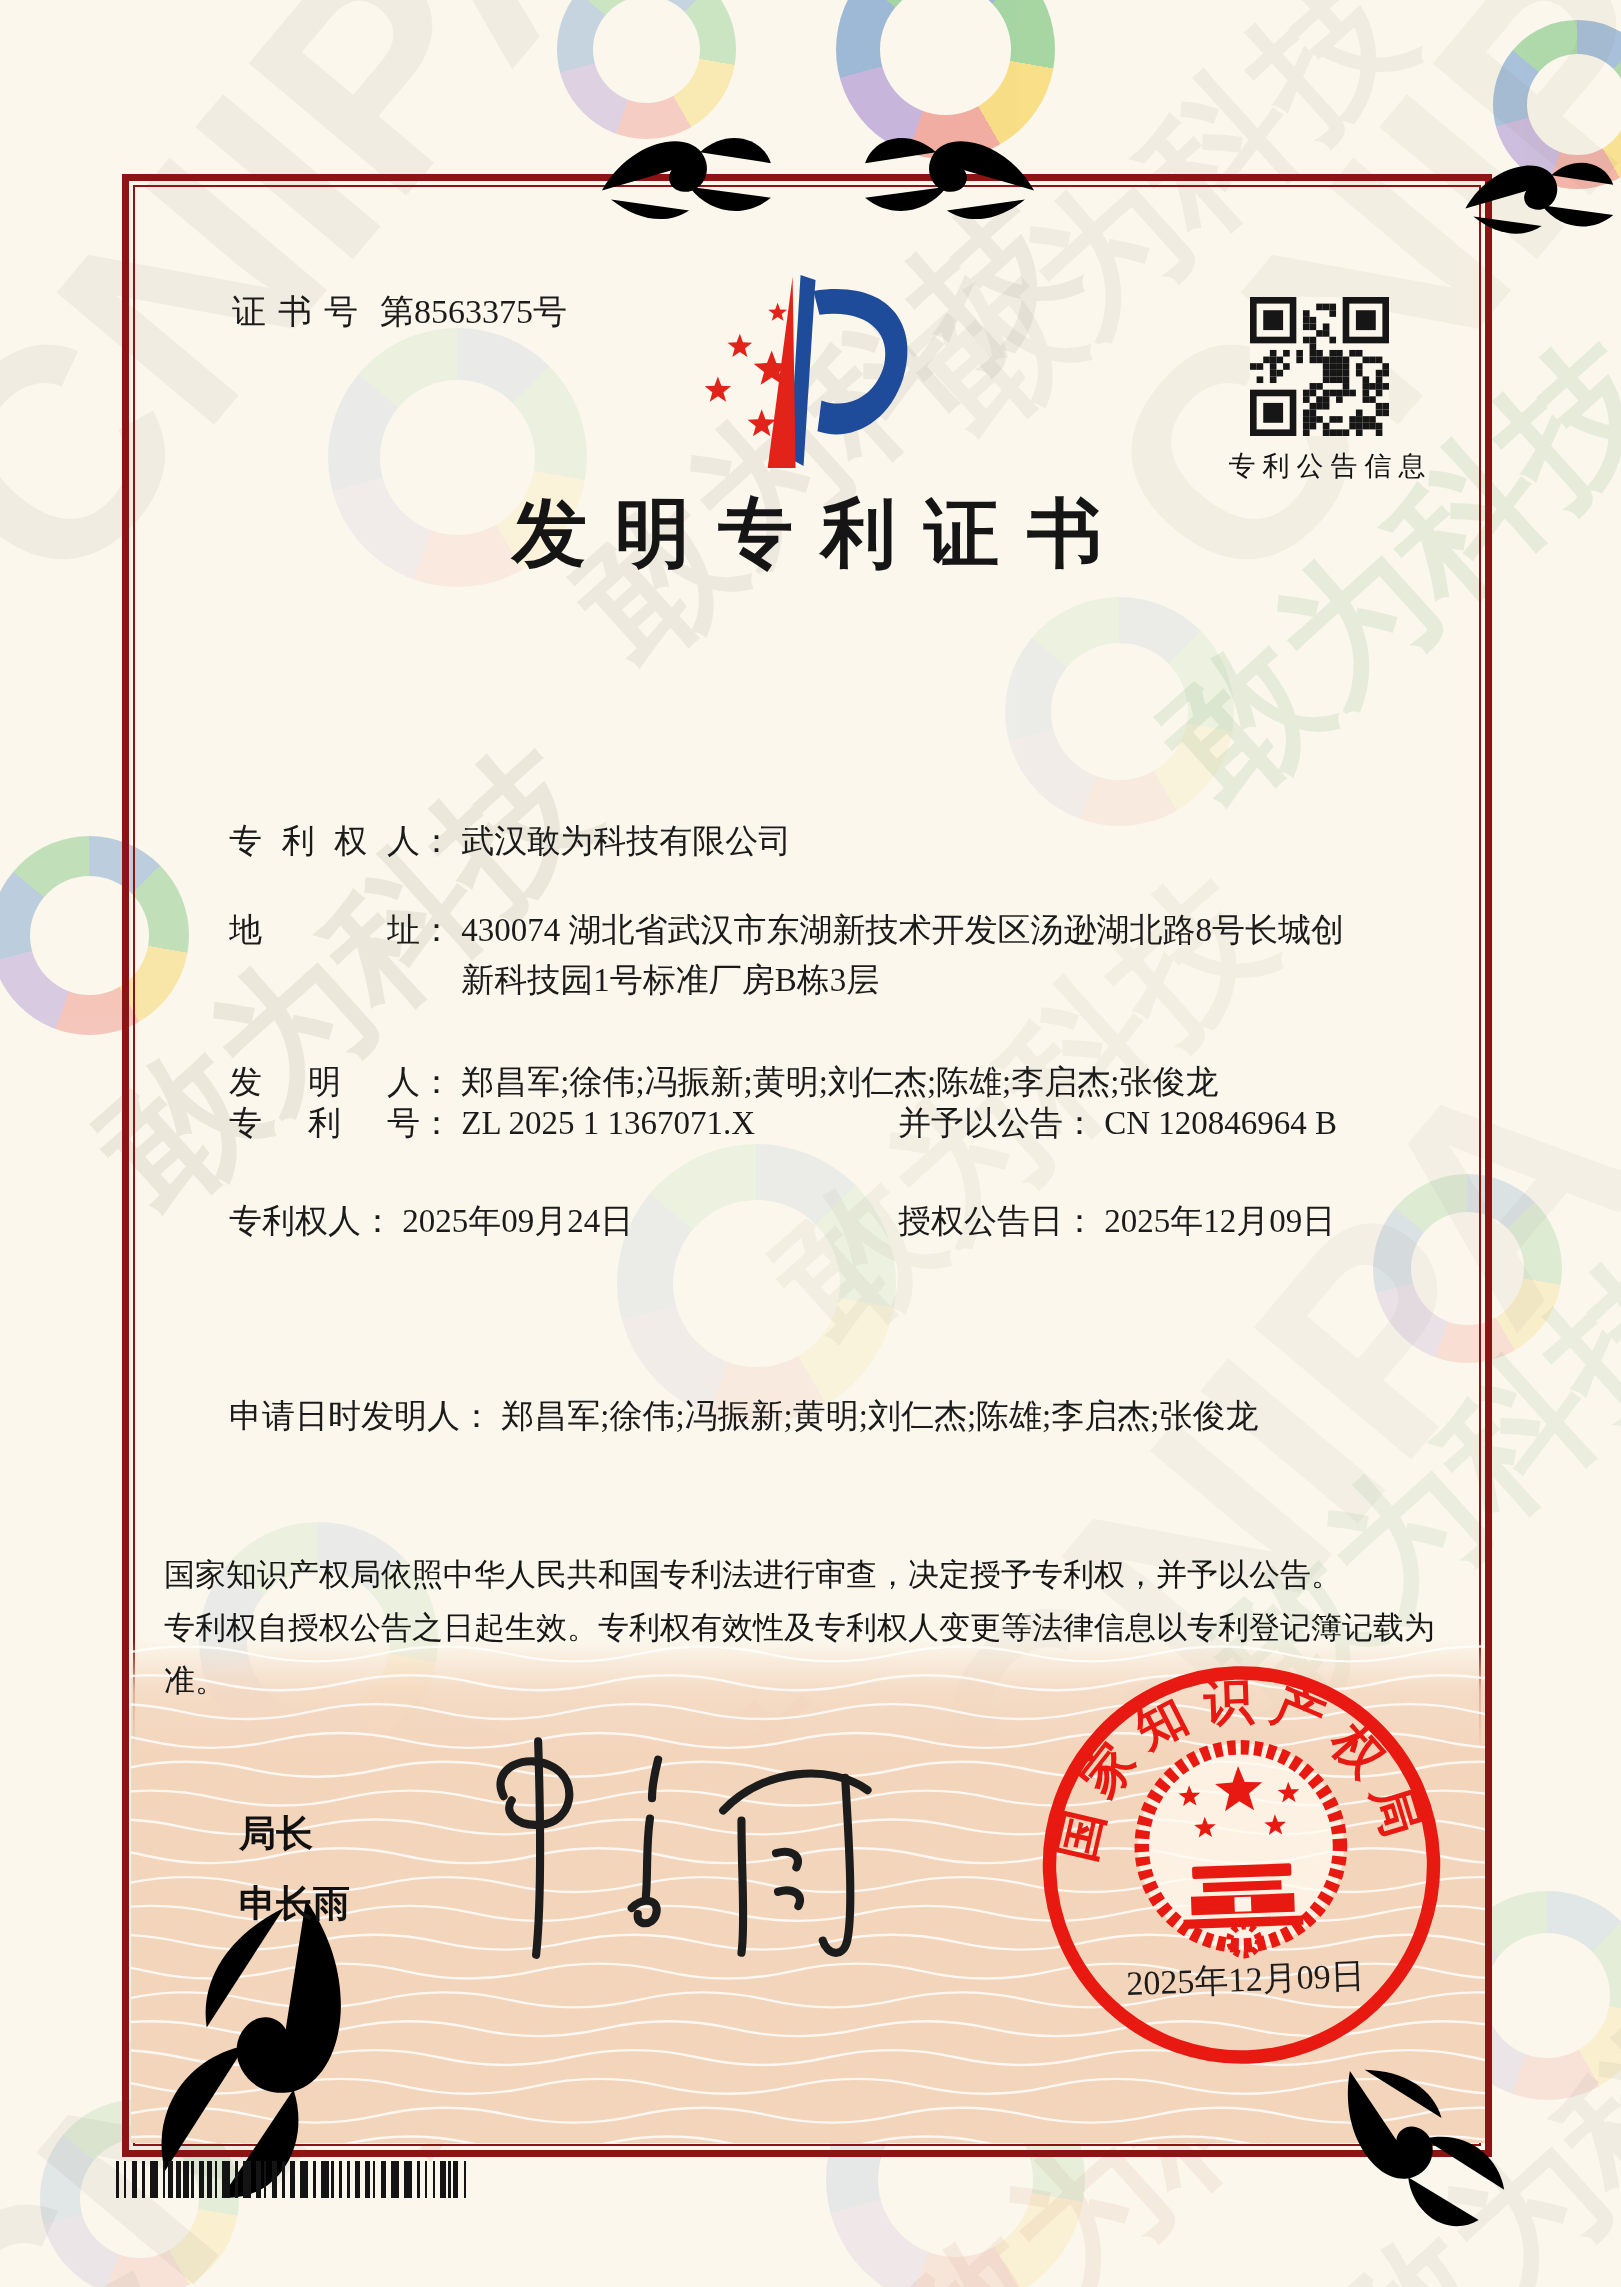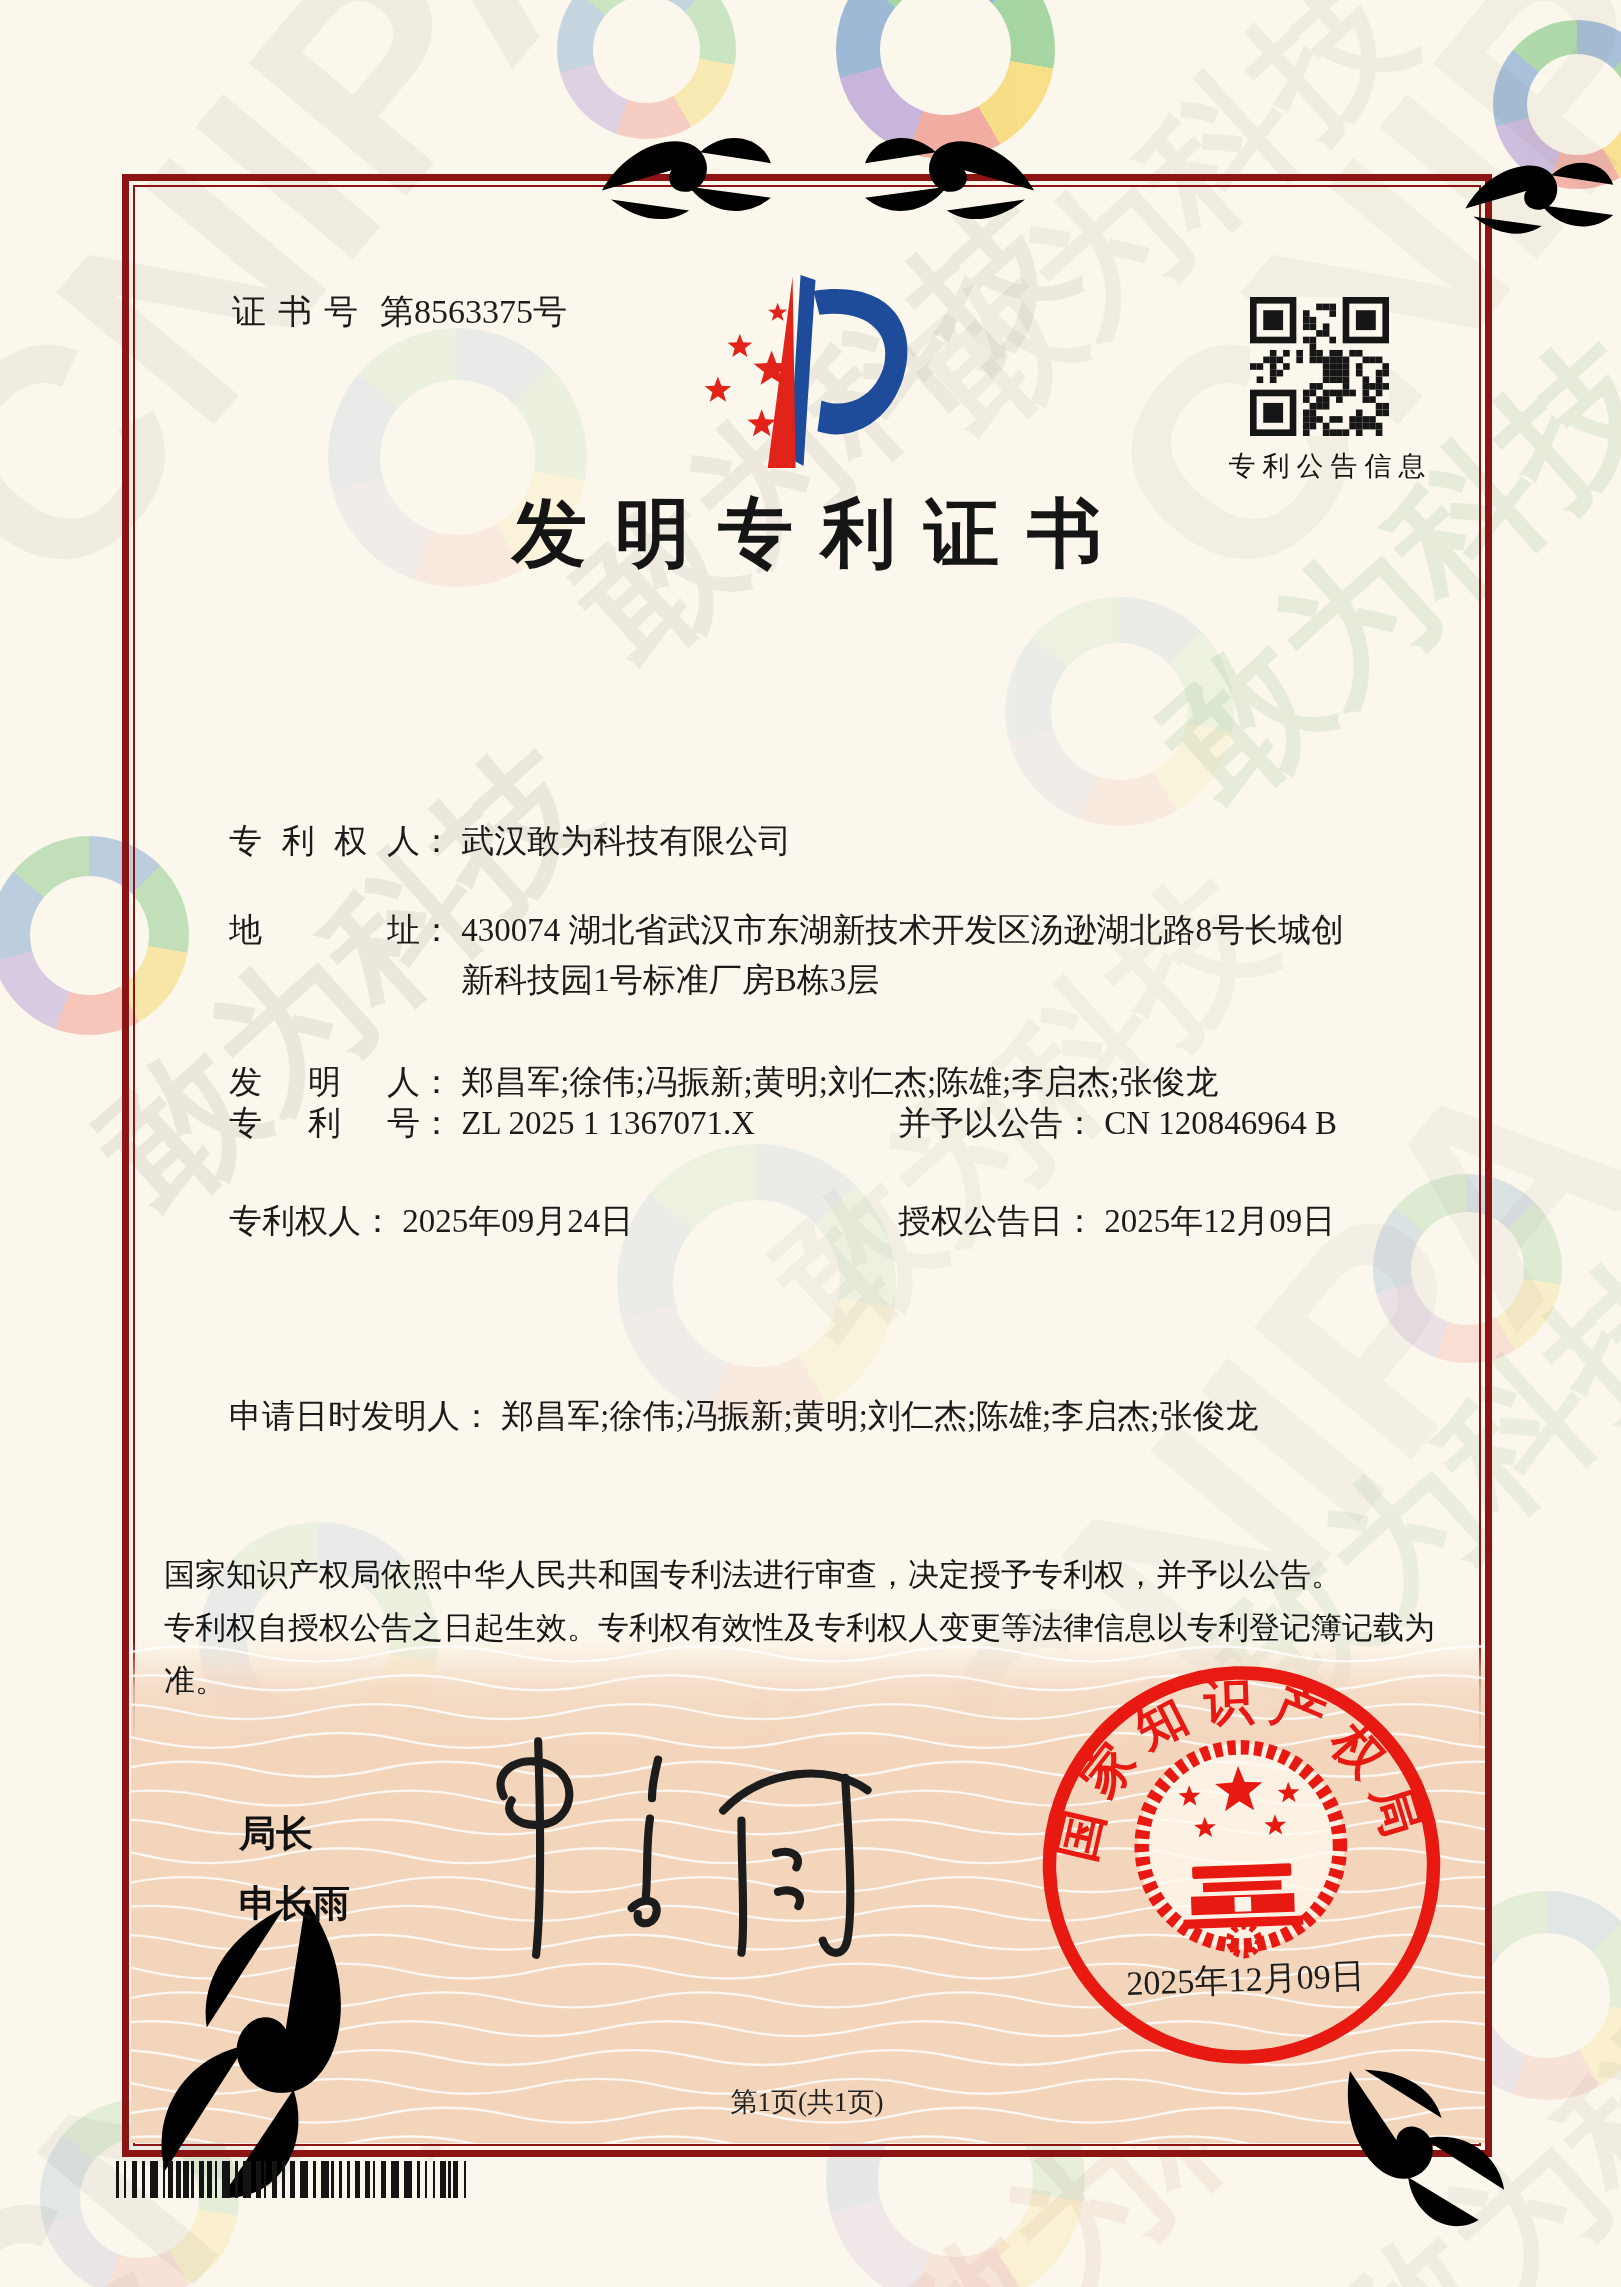--- a/index.html
+++ b/index.html
@@ -384,18 +384,17 @@
       <rect x="152" y="200" width="96" height="12" rx="2" fill="#e8120b"></rect>
       <rect x="162" y="216" width="76" height="9" fill="#e8120b"></rect>
       <rect x="150" y="229" width="100" height="18" fill="#e8120b"></rect>
       <rect x="192" y="231" width="16" height="14" fill="#fdf6ec"></rect>
       <rect x="142" y="251" width="116" height="9" fill="#e8120b"></rect>
       <circle cx="200" cy="273" r="14" fill="none" stroke="#e8120b" stroke-width="7" stroke-dasharray="5 4"></circle>
     </g>
     <text x="200" y="322" text-anchor="middle" font-size="33" fill="#151515" font-family="Liberation Serif, DejaVu Serif, serif">2025年12月09日</text>
   </svg>
 
-  <div class="footer">第1页(共1页)</div>
 
   <div class="barcode" id="barcode"><i style="width: 2.6px; margin-right: 5.2px;"></i><i style="width: 2.6px; margin-right: 5.2px;"></i><i style="width: 5.2px; margin-right: 5.2px;"></i><i style="width: 2.6px; margin-right: 5.2px;"></i><i style="width: 7.8px; margin-right: 5.2px;"></i><i style="width: 2.6px; margin-right: 2.6px;"></i><i style="width: 5.2px; margin-right: 2.6px;"></i><i style="width: 5.2px; margin-right: 2.6px;"></i><i style="width: 5.2px; margin-right: 2.6px;"></i><i style="width: 2.6px; margin-right: 5.2px;"></i><i style="width: 5.2px; margin-right: 2.6px;"></i><i style="width: 5.2px; margin-right: 2.6px;"></i><i style="width: 2.6px; margin-right: 5.2px;"></i><i style="width: 7.8px; margin-right: 5.2px;"></i><i style="width: 2.6px; margin-right: 5.2px;"></i><i style="width: 7.8px; margin-right: 5.2px;"></i><i style="width: 5.2px; margin-right: 2.6px;"></i><i style="width: 2.6px; margin-right: 5.2px;"></i><i style="width: 5.2px; margin-right: 5.2px;"></i><i style="width: 2.6px; margin-right: 5.2px;"></i><i style="width: 5.2px; margin-right: 5.2px;"></i><i style="width: 7.8px; margin-right: 5.2px;"></i><i style="width: 2.6px; margin-right: 5.2px;"></i><i style="width: 7.8px; margin-right: 2.6px;"></i><i style="width: 2.6px; margin-right: 5.2px;"></i><i style="width: 2.6px; margin-right: 5.2px;"></i><i style="width: 2.6px; margin-right: 5.2px;"></i><i style="width: 5.2px; margin-right: 5.2px;"></i><i style="width: 5.2px; margin-right: 2.6px;"></i><i style="width: 2.6px; margin-right: 5.2px;"></i><i style="width: 5.2px; margin-right: 5.2px;"></i><i style="width: 7.8px; margin-right: 5.2px;"></i><i style="width: 7.8px; margin-right: 5.2px;"></i><i style="width: 2.6px; margin-right: 5.2px;"></i><i style="width: 2.6px; margin-right: 5.2px;"></i><i style="width: 2.6px; margin-right: 5.2px;"></i><i style="width: 5.2px; margin-right: 2.6px;"></i><i style="width: 2.6px; margin-right: 2.6px;"></i><i style="width: 5.2px; margin-right: 5.2px;"></i><i style="width: 2.6px; margin-right: 2.6px;"></i></div>
 
 </div>
 
 
 </body></html>

